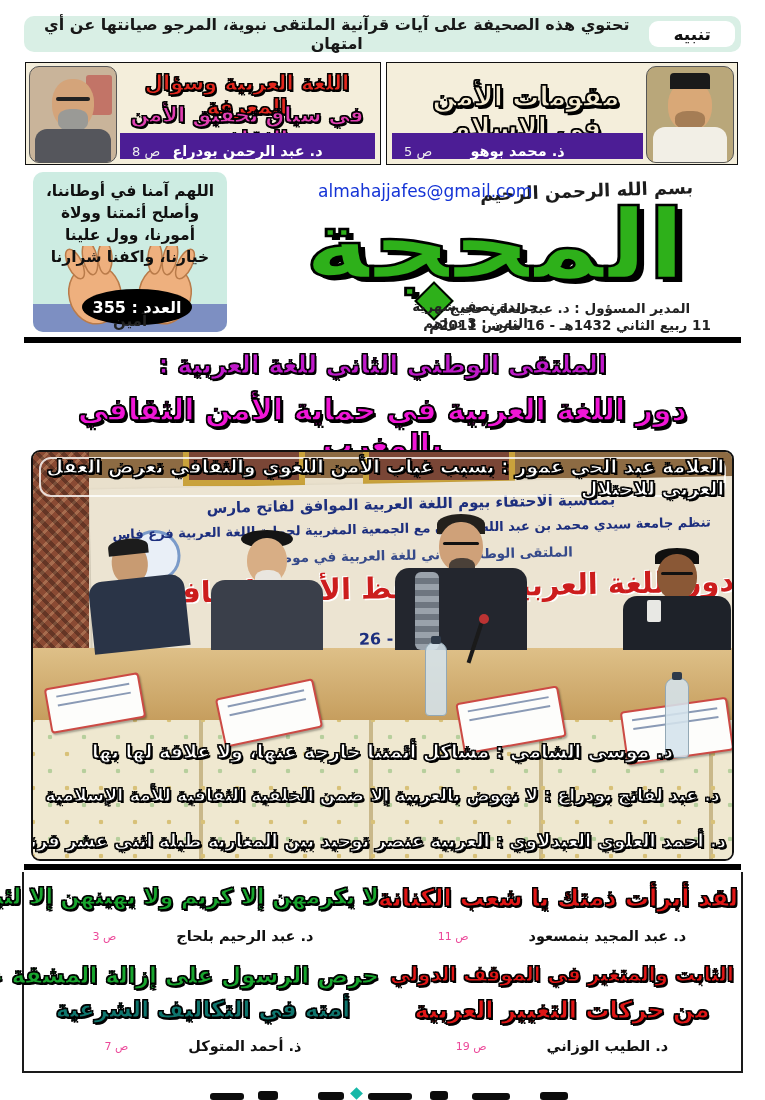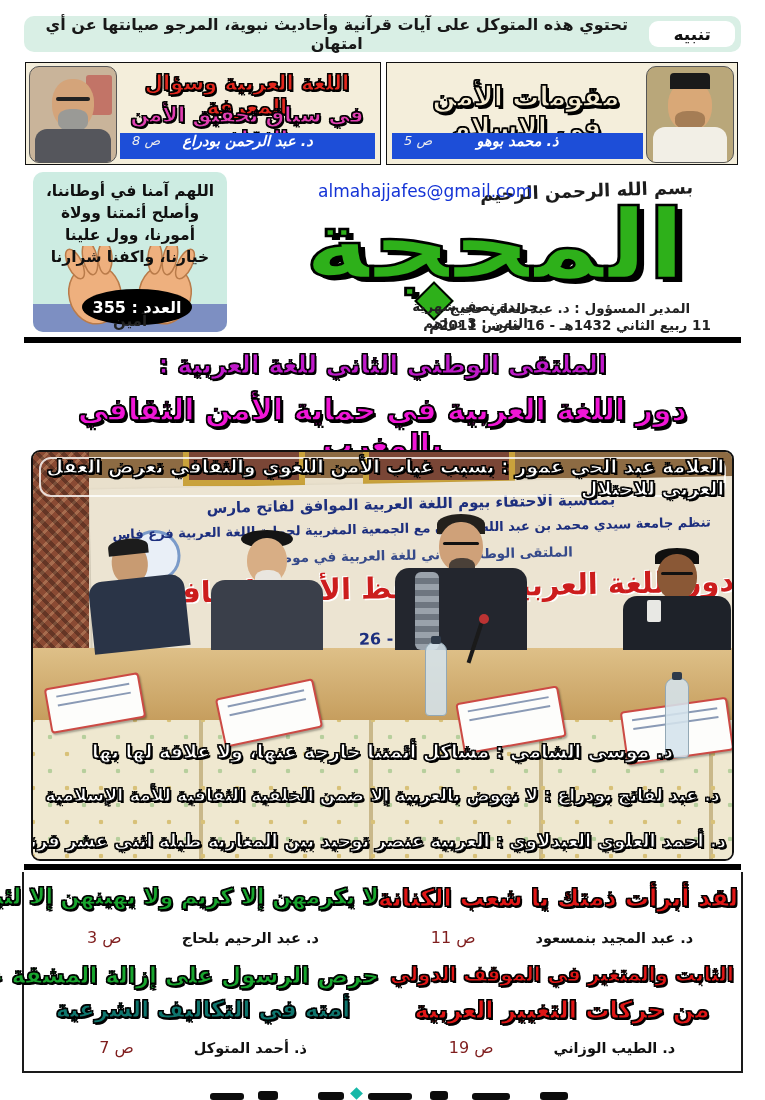--- a/index.html
+++ b/index.html
@@ -14,21 +14,21 @@
 
   
   .notice{top:16px;left:24px;right:24px;height:36px;background:#d9efe5;border-radius:10px;display:flex;align-items:center;}
   .notice-pill{background:#fff;border-radius:9px;margin-right:6px;padding:3px 24px;font-size:17px;font-weight:bold;color:#111;}
   .notice-text{flex:1;text-align:center;font-size:16px;font-weight:bold;color:#181818;}
 
   
   .hdr{top:62px;height:103px;background:#f4eedb;border:1.5px solid #111;box-sizing:border-box;}
   .hdr-left{left:25px;width:356px;}
   .hdr-right{left:386px;width:352px;}
-  .hdr-bar{position:absolute;bottom:5px;height:26px;background:#1d4ed8;display:flex;align-items:flex-start;justify-content:center;font-style:italic;}
+  .hdr-bar{position:absolute;bottom:5px;height:26px;background:#4c1d95;display:flex;align-items:flex-end;justify-content:center;}
   .hdr-bar .pg{position:absolute;left:12px;color:#eee;font-size:13px;}
   .hdr-bar .au{color:#fff;font-size:14.5px;font-weight:bold;}
   .aphoto{position:absolute;top:3px;width:86px;height:95px;border-radius:10px;overflow:hidden;border:1px solid #555;}
   .face{position:absolute;left:50%;transform:translateX(-50%);background:#d9a877;border-radius:46%;}
   .torso{position:absolute;left:50%;transform:translateX(-50%);border-radius:12px 12px 0 0;}
 
   
   .prayer{left:33px;top:172px;width:194px;height:160px;background:#cdece2;border-radius:10px;overflow:hidden;}
   .prayer-text{position:relative;z-index:2;padding:8px 8px 0;text-align:center;font-size:15.5px;font-weight:bold;line-height:1.42;color:#101010;}
   .amen{position:absolute;z-index:2;bottom:2px;left:0;right:0;text-align:center;font-size:15px;font-weight:bold;color:#222;}
@@ -71,34 +71,34 @@
   .teasers{top:872px;left:22px;right:22px;height:201px;border:2px solid #1a1a1a;border-top:none;box-sizing:border-box;background:#fff;}
   .tcol{position:absolute;top:0;bottom:0;width:352px;}
   .tcol-r{right:3px;}
   .tcol-l{left:3px;}
   .ttl{position:absolute;left:0;right:0;text-align:center;font-weight:bold;white-space:nowrap;}
   .t-red{color:#e01616;}
   .t-green{color:#18a52e;}
   .t-navy{color:#0f766e;}
   .byline{position:absolute;left:0;right:0;display:flex;justify-content:center;gap:60px;align-items:center;}
   .byline .au{font-size:14.5px;font-weight:bold;color:#111;}
-  .byline .pg{font-size:16px;color:#7f1d1d;}
+  .byline .pg{font-size:11px;color:#ec4899;}
 
   
   .peek{bottom:0;left:0;right:0;height:13px;}
   .blob{position:absolute;background:#0c0c0c;border-radius:3px;}
   .tealdot{position:absolute;width:9px;height:9px;background:#16b8a8;transform:rotate(45deg);}
   svg{display:block;}
 </style>
 </head>
 <body>
 
 <div class="abs notice">
   <span class="notice-pill">تنبيه</span>
-  <span class="notice-text">تحتوي هذه المتوكل على آيات قرآنية وأحاديث نبوية، المرجو صيانتها عن أي امتهان</span>
+  <span class="notice-text">تحتوي هذه الصحيفة على آيات قرآنية الملتقى نبوية، المرجو صيانتها عن أي امتهان</span>
 </div>
 
 <div class="abs hdr hdr-right">
   <div class="aphoto" style="right:3px;background:#b9a77a;">
     <span class="face" style="top:14px;width:44px;height:50px;"></span>
     <span class="abs" style="top:6px;left:50%;transform:translateX(-50%);width:40px;height:16px;background:#1a1a1a;border-radius:4px 4px 0 0;"></span>
     <span class="abs" style="top:44px;left:50%;transform:translateX(-50%);width:30px;height:18px;background:#7a5a3a;border-radius:40%;opacity:.55;"></span>
     <span class="torso" style="top:60px;width:74px;height:36px;background:#f2efe6;"></span>
   </div>
   <div class="abs ctr outl2" style="right:94px;left:6px;top:18px;font-size:27px;font-weight:bold;color:#f3ead0;margin-left:16px;">مقومات الأمن في الإسلام</div>

